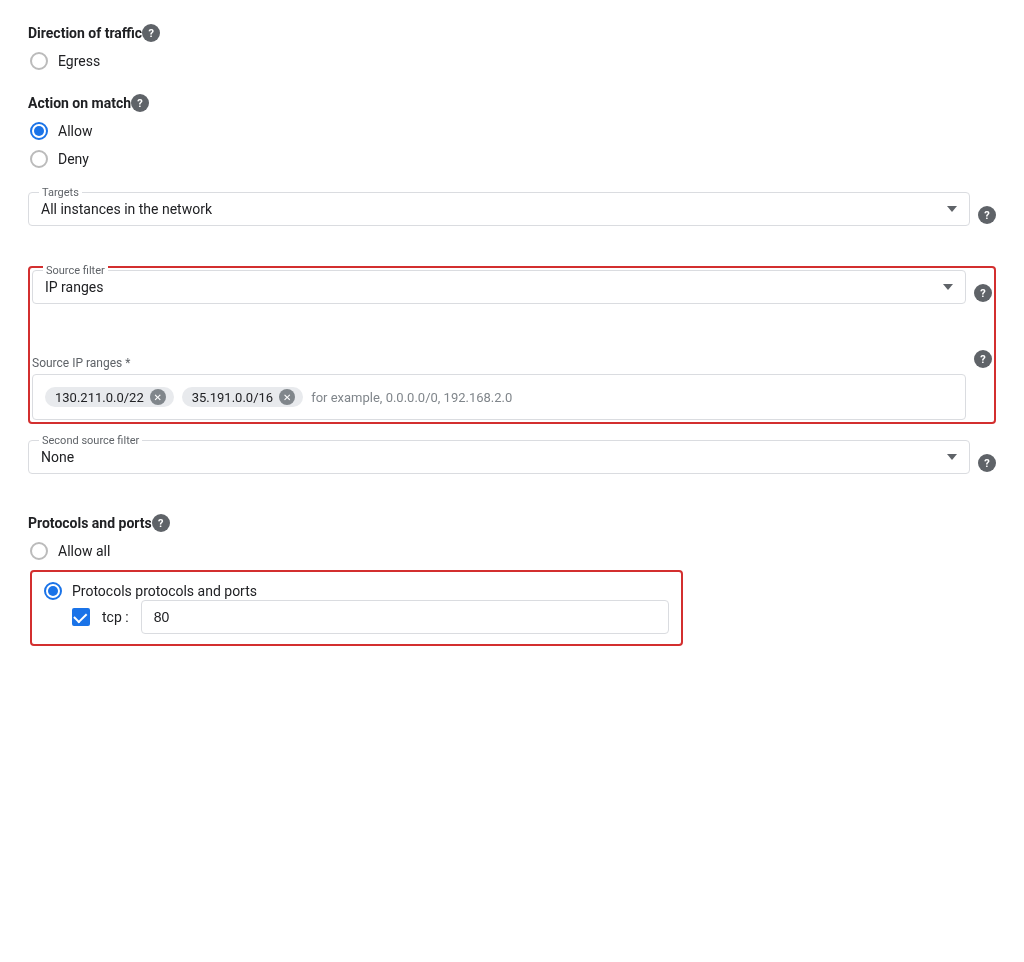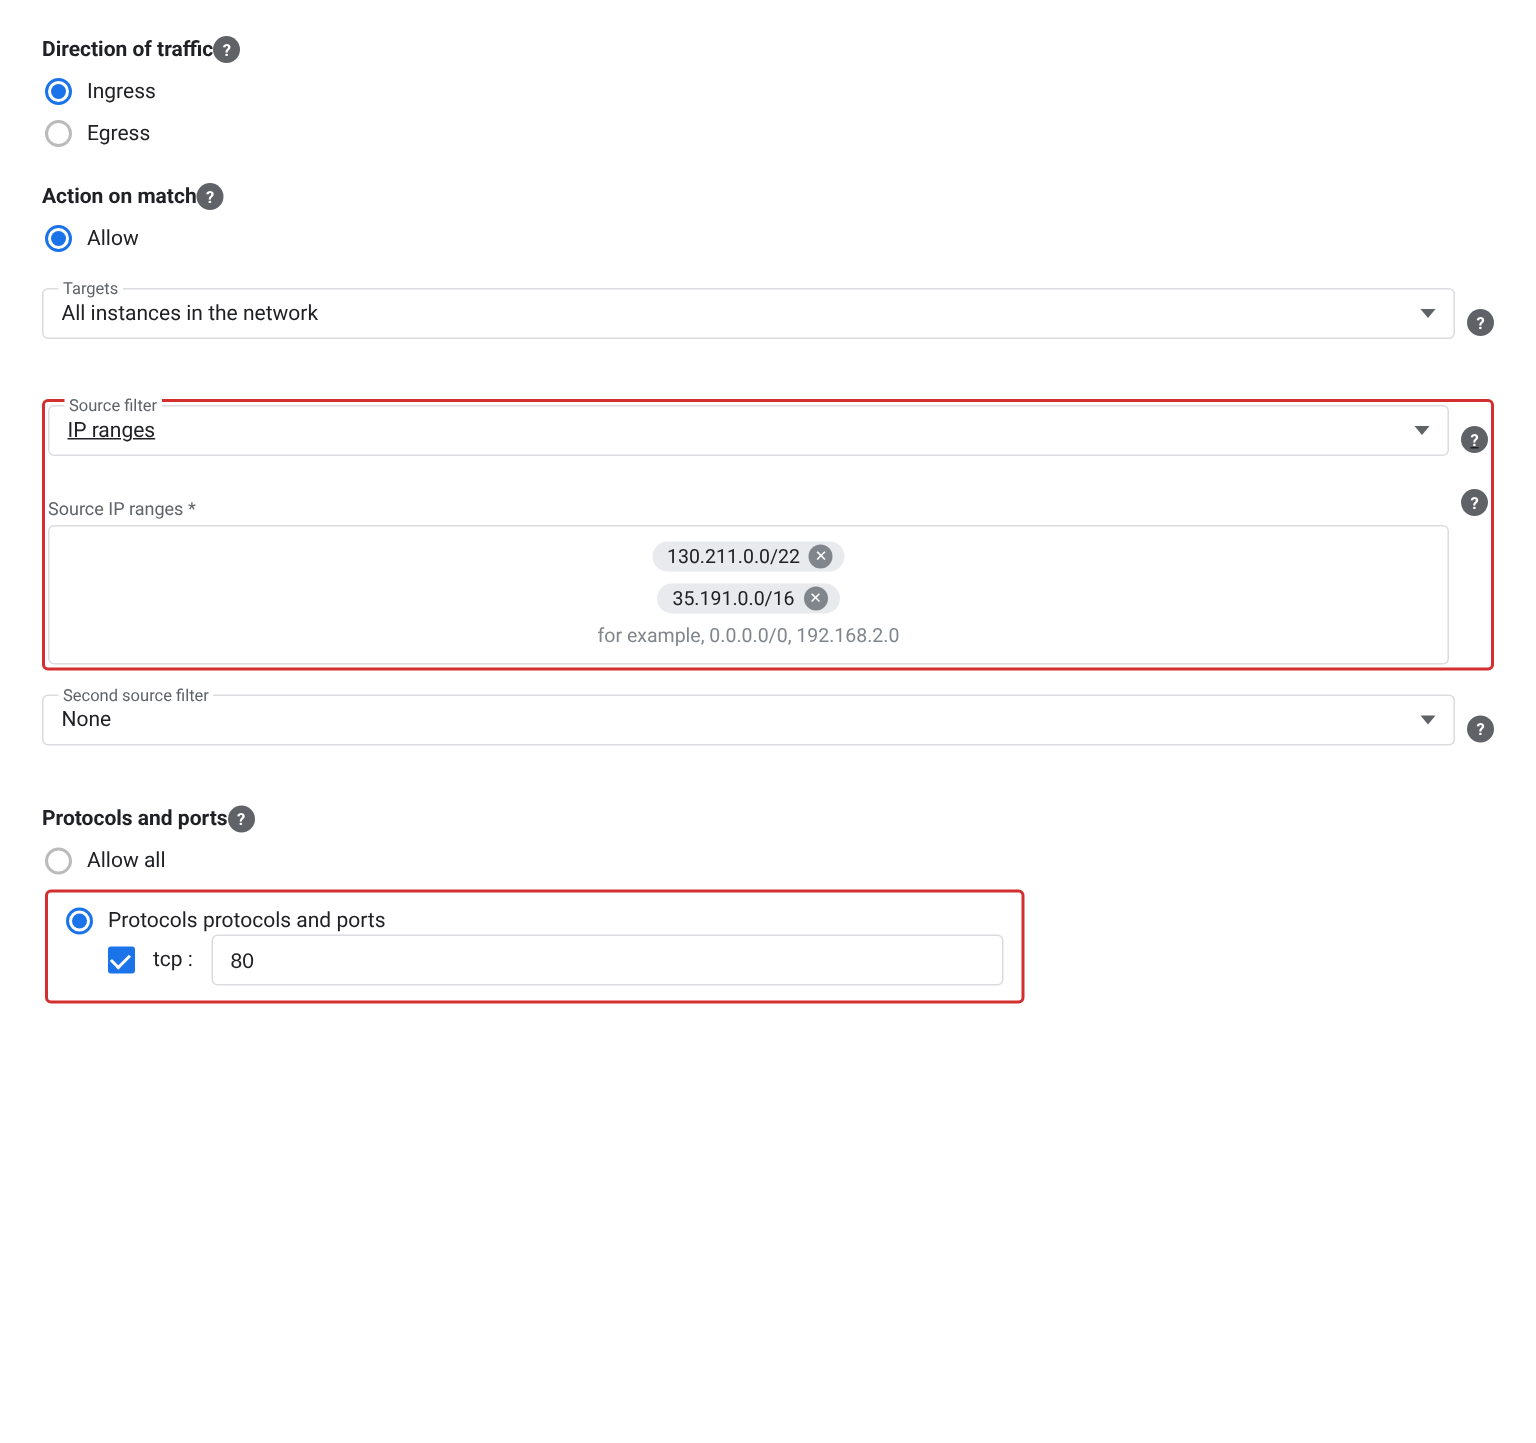--- a/index.html
+++ b/index.html
@@ -127,21 +127,20 @@
 
     .ip-ranges-field {
       border: 1px solid #dadce0;
       border-radius: 4px;
       padding: 10px 12px;
       display: flex;
       align-items: center;
       flex-wrap: wrap;
       gap: 8px;
       min-height: 46px;
-      flex-direction: column;
     }
 
     .ip-tag {
       display: inline-flex;
       align-items: center;
       background: #e8eaed;
       border-radius: 12px;
       padding: 2px 8px 2px 10px;
       font-size: 13px;
       color: #202124;
@@ -255,39 +254,39 @@
 </head>
 <body>
 
 <div class="section">
   <div class="section-title">
     <span>Direction of traffic</span>
     <span class="help-icon">?</span>
   </div>
   <div class="radio-group">
     <div class="radio-item">
-      <div class="radio-circle selected"></div>
-      <span class="radio-label">Ingress</span>
-    </div>
-    <div class="radio-item">
       <div class="radio-circle"></div>
       <span class="radio-label">Egress</span>
     </div>
   </div>
 </div>
 
 <div class="section">
   <div class="section-title">
     <span>Action on match</span>
     <span class="help-icon">?</span>
   </div>
   <div class="radio-group">
     <div class="radio-item">
       <div class="radio-circle selected"></div>
       <span class="radio-label">Allow</span>
+    </div>
+    <div class="radio-item">
+      <div class="radio-circle"></div>
+      <span class="radio-label">Deny</span>
     </div>
   </div>
 </div>
 
 <div class="section">
   <div class="field-wrapper-with-help">
     <div class="field-content">
       <div class="dropdown-field">
         <span class="field-label">Targets</span>
         <div class="dropdown-row">
@@ -297,21 +296,21 @@
           </div>
         </div>
       </div>
     </div>
     <span class="help-icon" style="margin-top:14px;">?</span>
   </div>
 </div>
 
 <div class="source-filter-highlight">
 
-  <div class="section" style="margin-bottom:0;text-decoration:underline;">
+  <div class="section" style="margin-bottom:24px;">
     <div class="field-wrapper-with-help">
       <div class="field-content">
         <div class="dropdown-field" style="margin-bottom:0;">
           <span class="field-label">Source filter</span>
           <div class="dropdown-row">
             <span class="dropdown-value">IP ranges</span>
             <div class="dropdown-controls">
               <div class="dropdown-arrow"></div>
             </div>
           </div>

